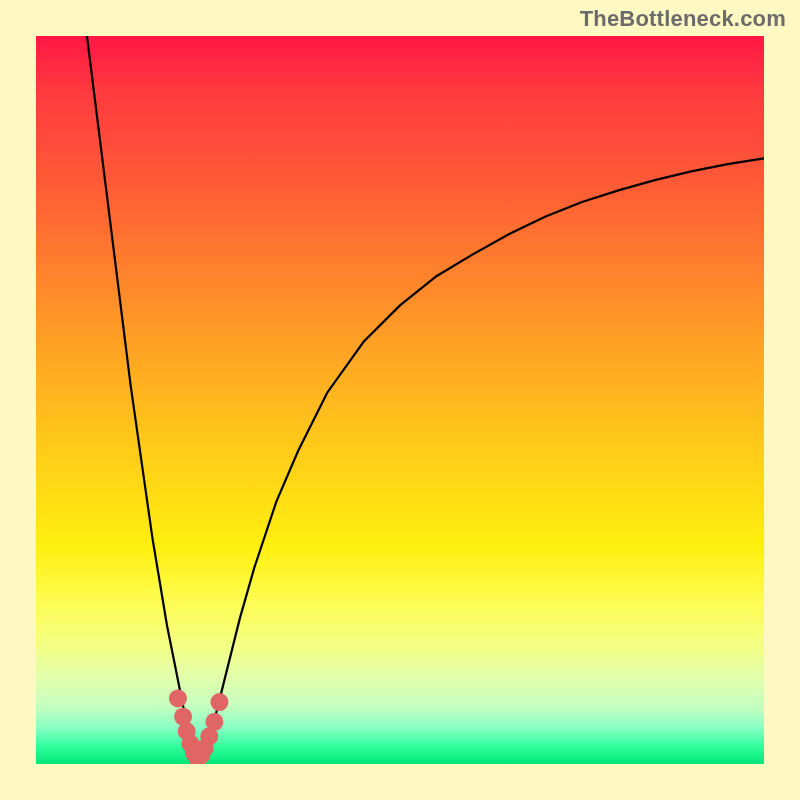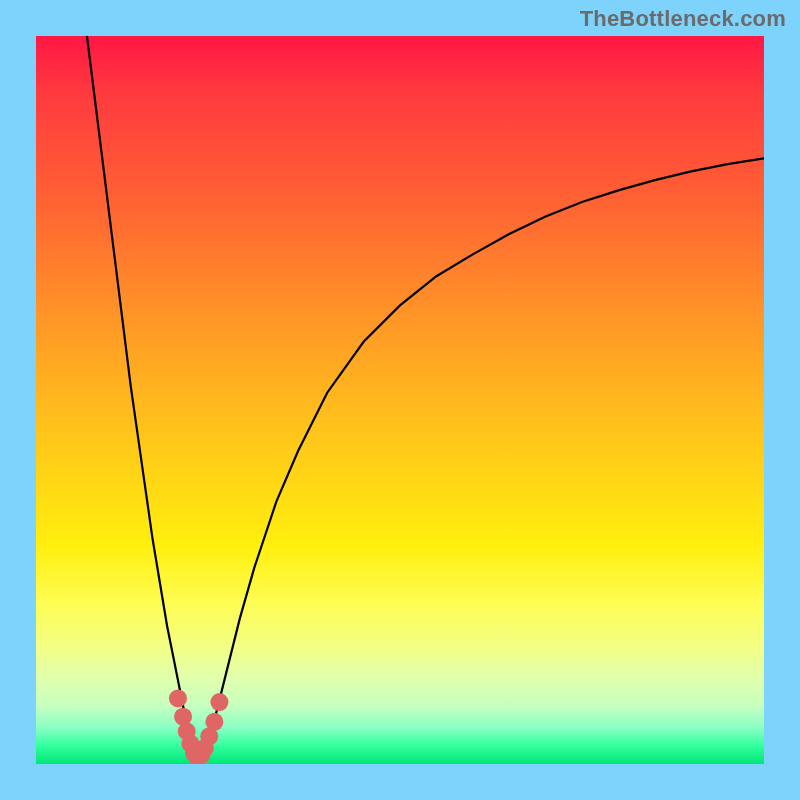--- a/index.html
+++ b/index.html
@@ -9,21 +9,21 @@
     height: 800px;
     background: #000;
     overflow: hidden;
   }
   .frame {
     position: absolute;
     top: 0;
     left: 0;
     width: 800px;
     height: 800px;
-    background: #7dd3fc;
+    background: #fef9c3;
   }
   .plot {
     position: absolute;
     top: 36px;
     left: 36px;
     width: 728px;
     height: 728px;
     background: linear-gradient(to bottom,
       #ff1744 0%,
       #ff3b3f 8%,

